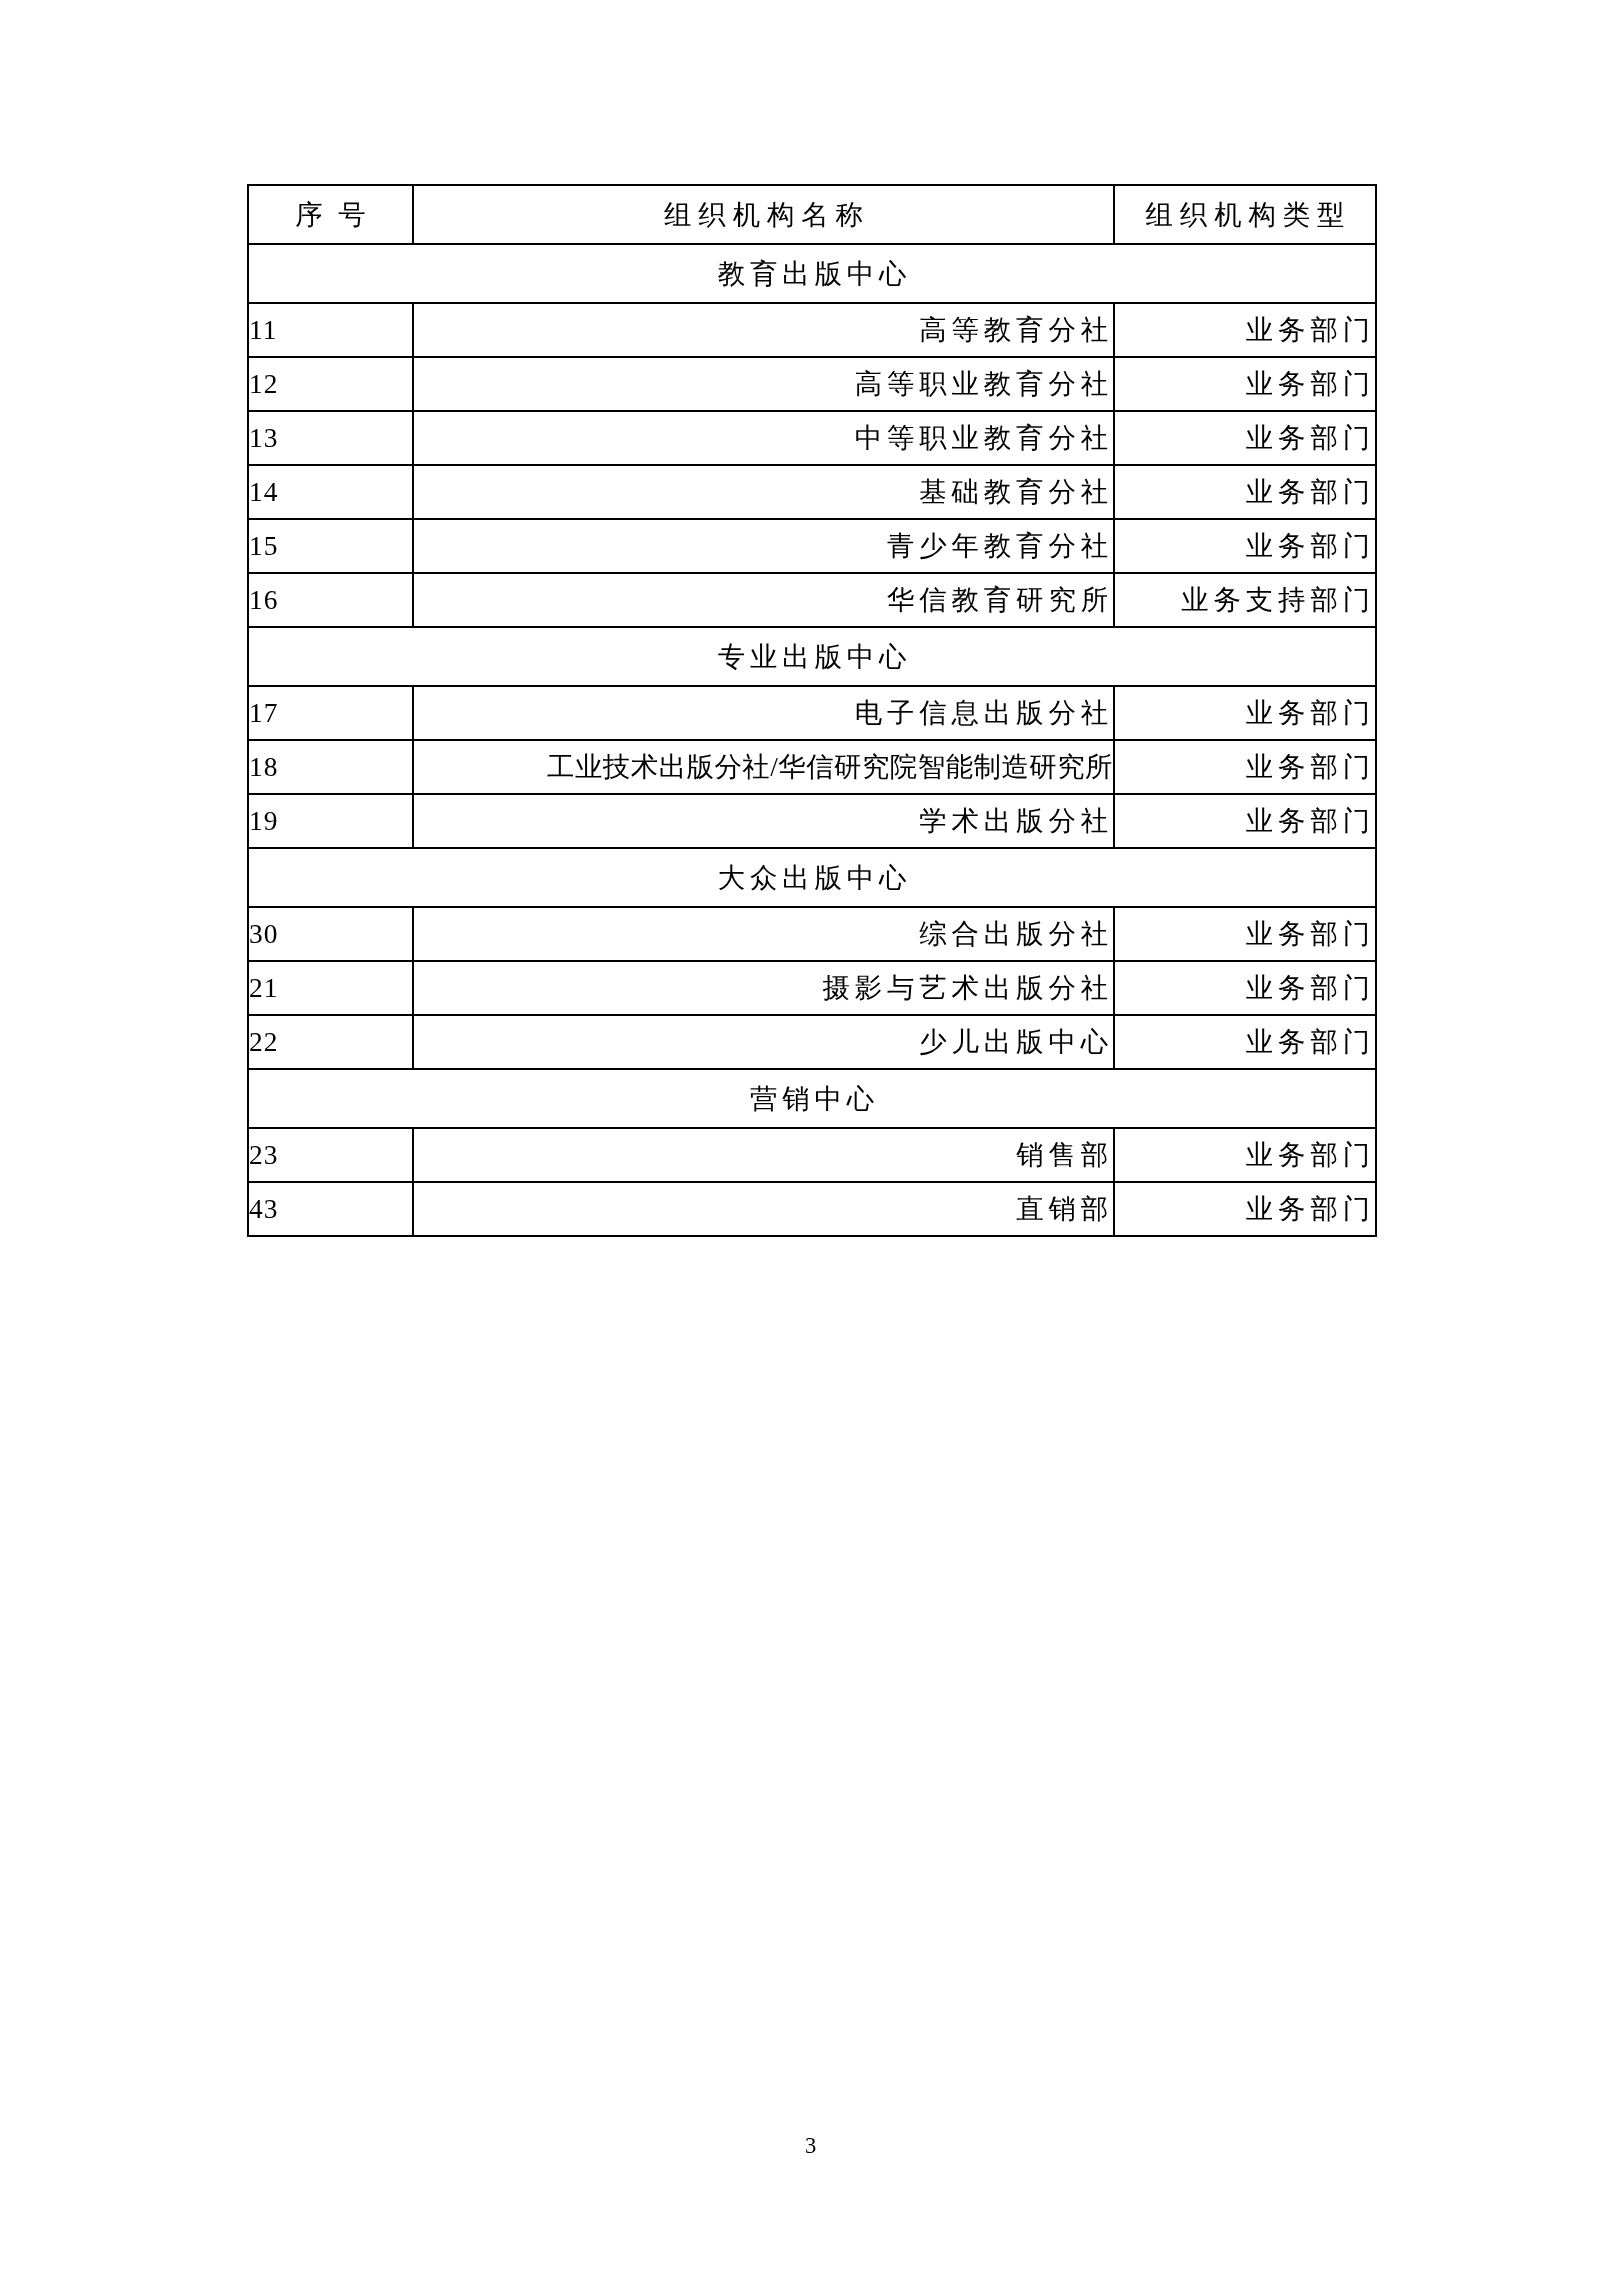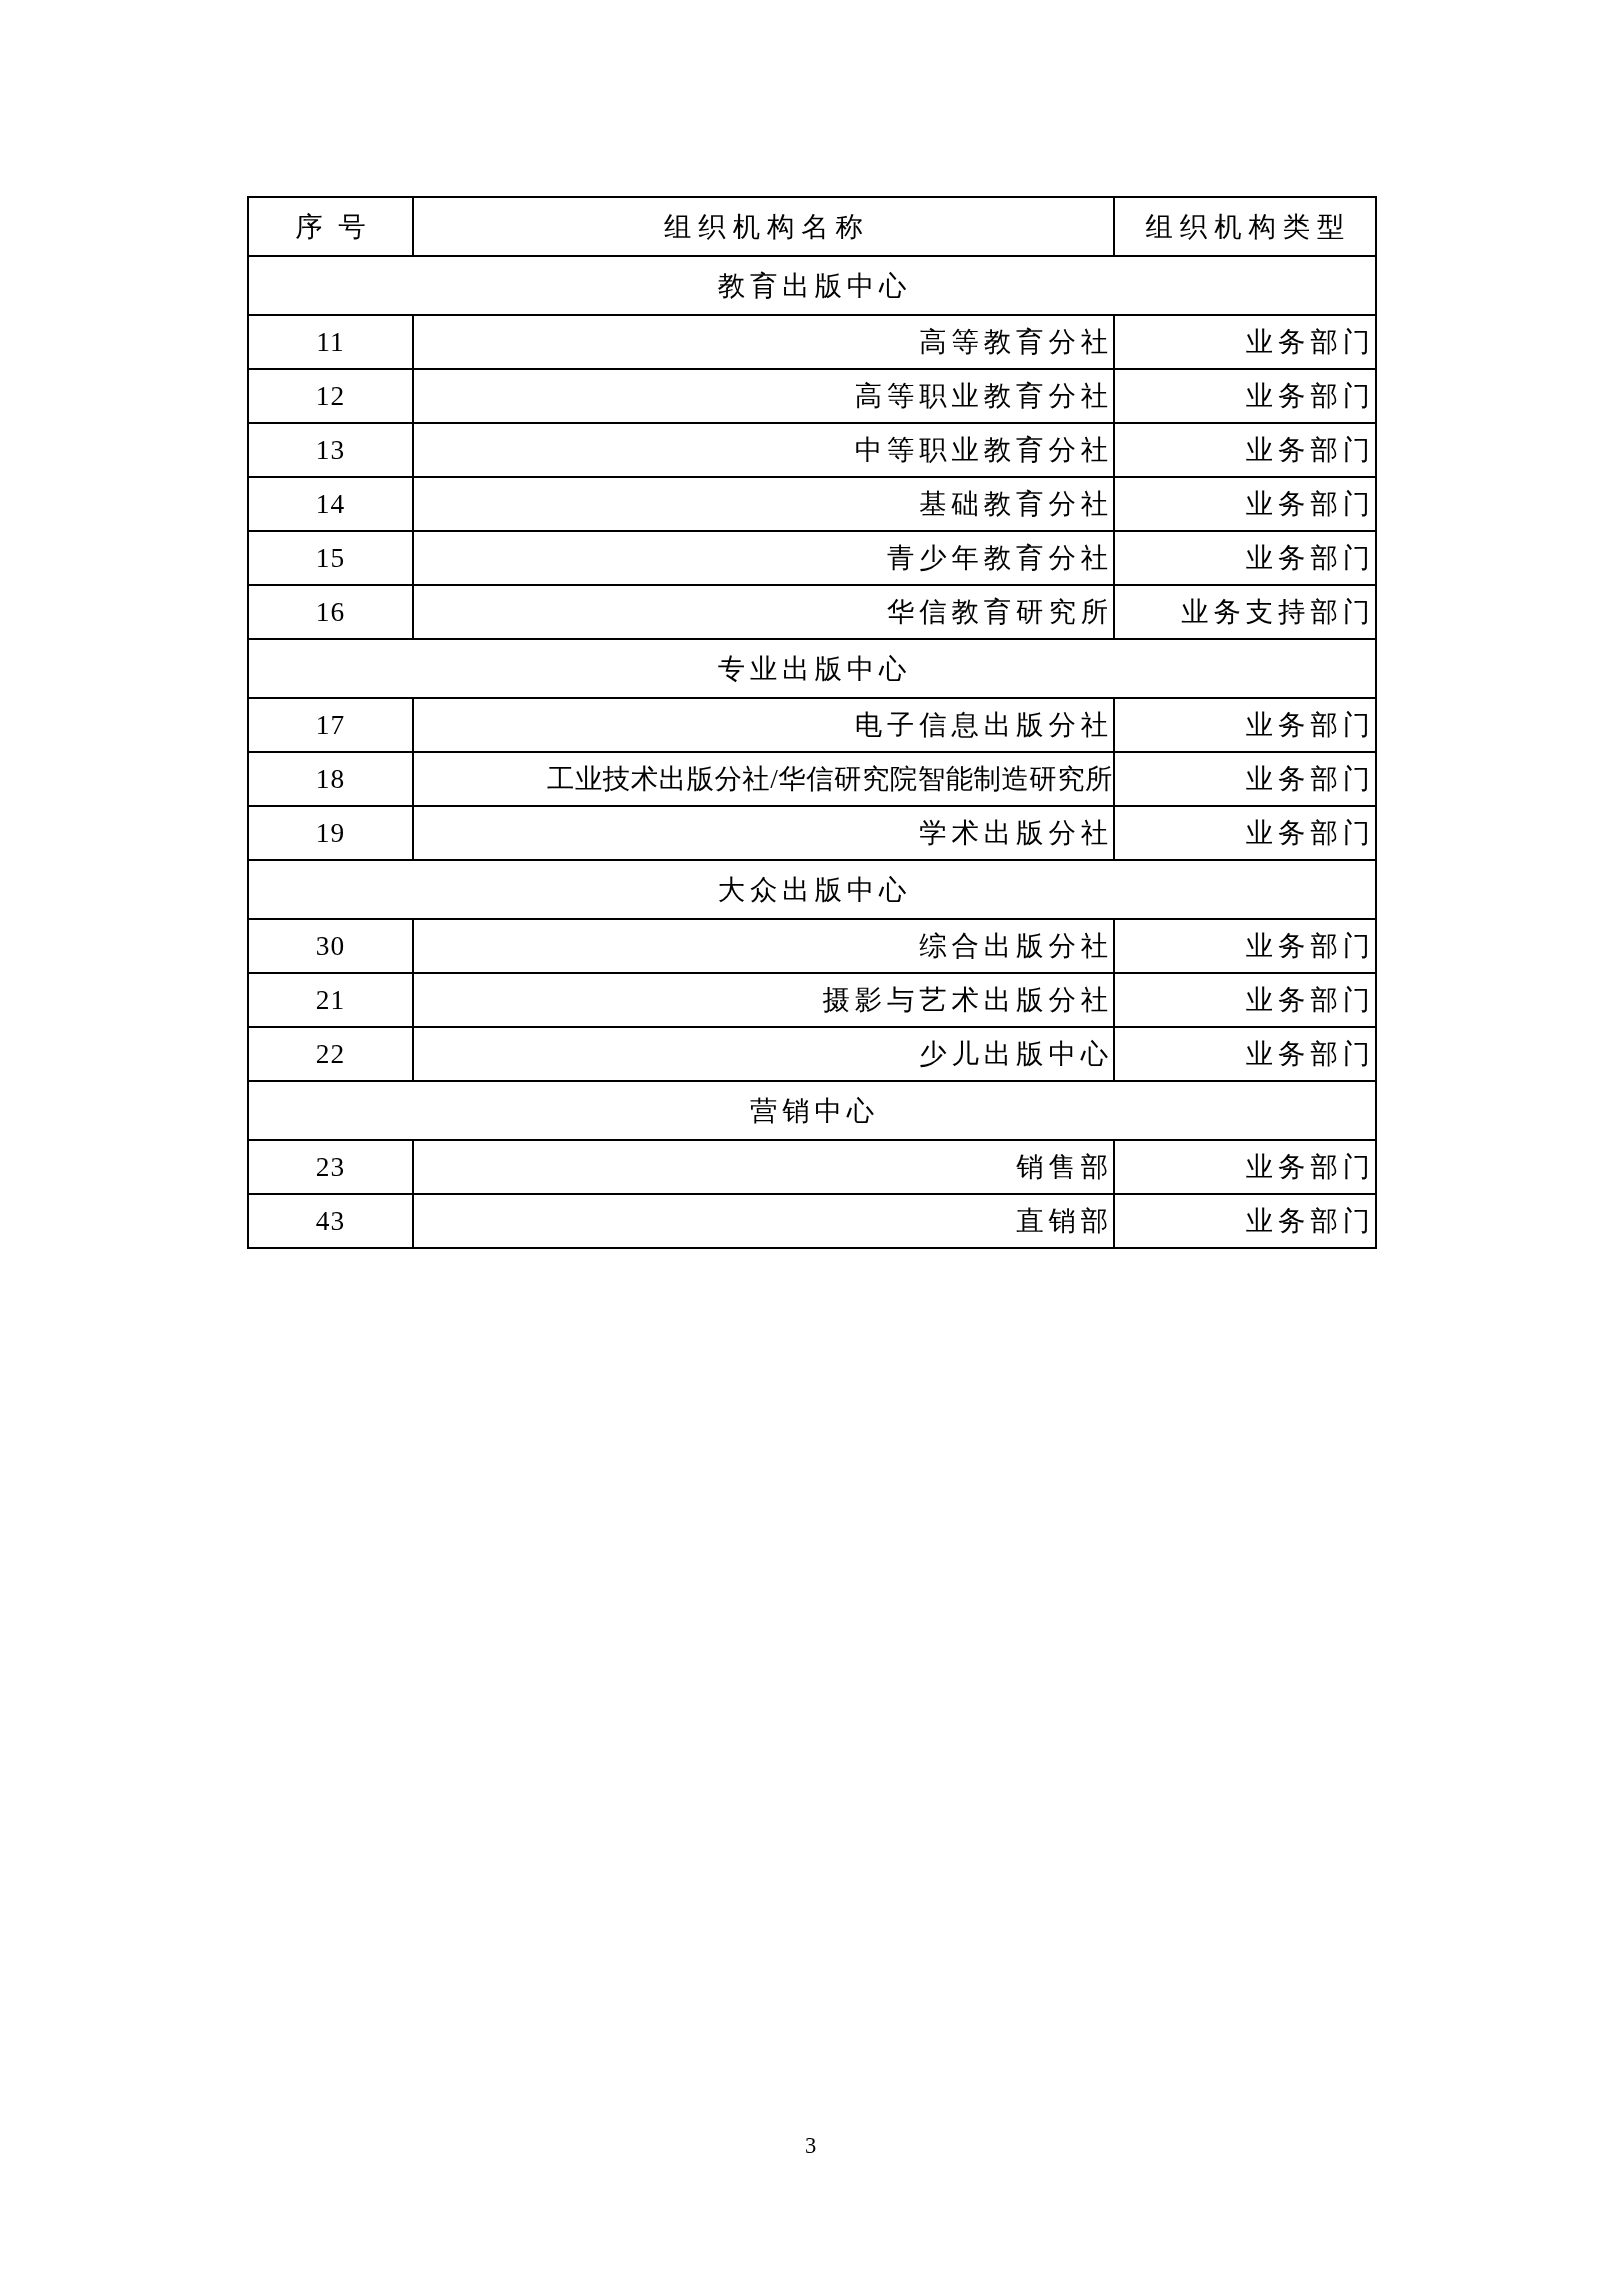--- a/index.html
+++ b/index.html
@@ -10,21 +10,21 @@
   body {
     width: 1621px;
     height: 2293px;
     position: relative;
     font-family: "Liberation Serif", "DejaVu Serif", serif;
     color: #000000;
   }
   table.org-table {
     position: absolute;
     left: 247px;
-    top: 196px;
+    top: 184px;
     width: 1127px;
     border-collapse: collapse;
     table-layout: fixed;
   }
   table.org-table th,
   table.org-table td {
     border: 2.9px solid #000000;
     font-size: 27.4px;
     font-weight: normal;
     white-space: nowrap;
@@ -42,21 +42,20 @@
   tr.section-row td {
     height: 57px;
     text-align: center;
     padding-left: 5px;
     letter-spacing: 4.9px;
   }
   tr.data-row td {
     height: 52px;
   }
   td.c-no {
-    text-align: center;
     letter-spacing: 1px;
   }
   td.c-name, td.c-type {
     text-align: right;
     padding-left: 14.7px;
     letter-spacing: 4.9px;
   }
   td.c-name.tight {
     letter-spacing: 0.5px;
   }

